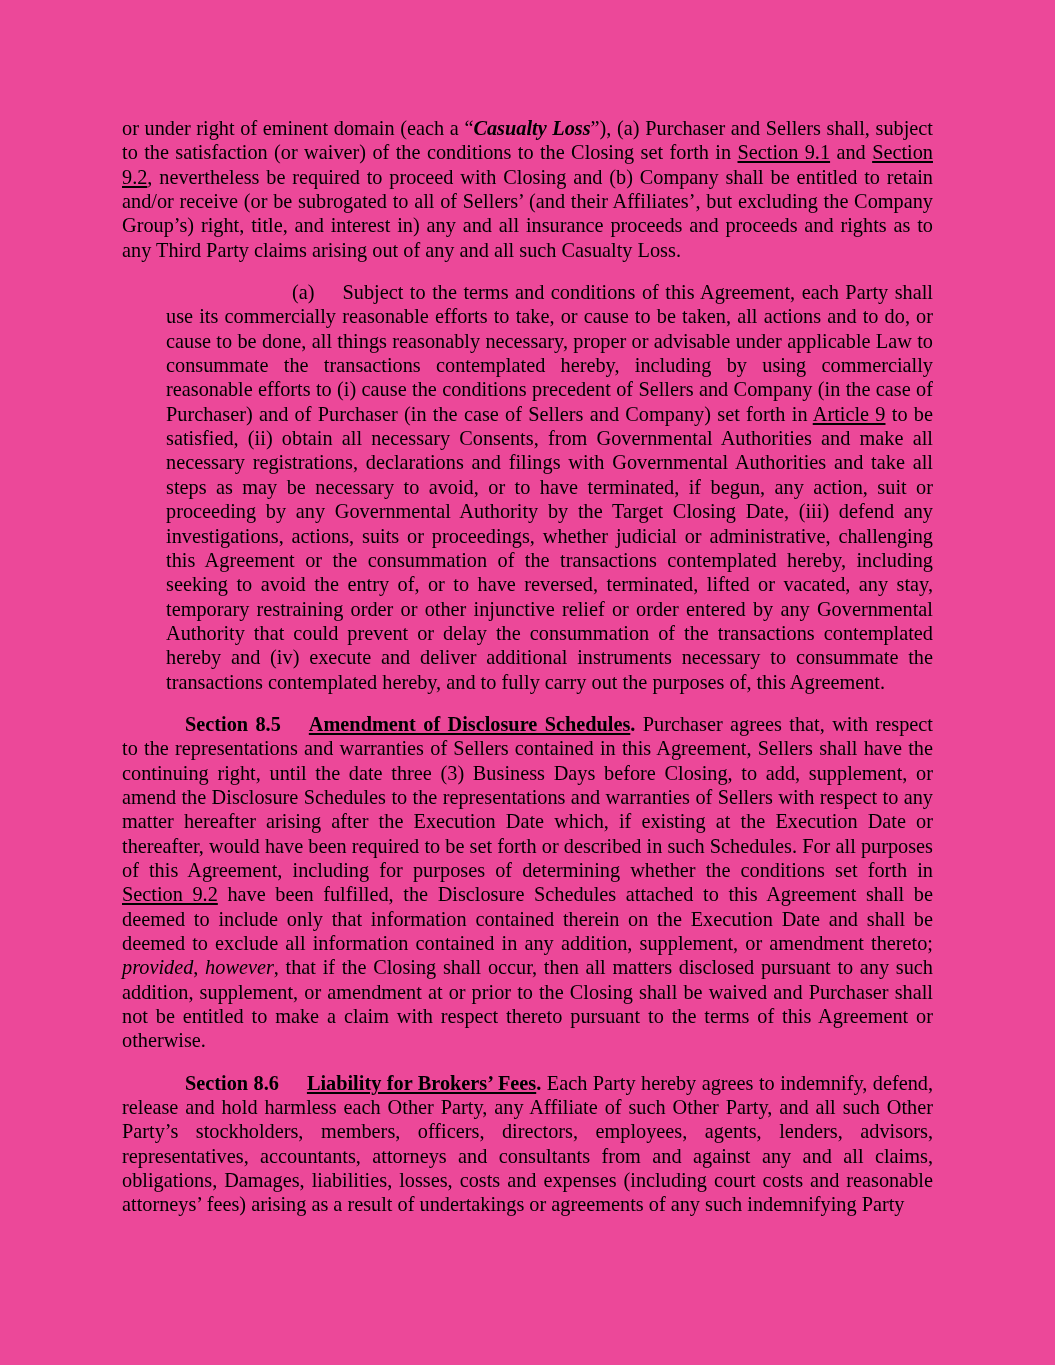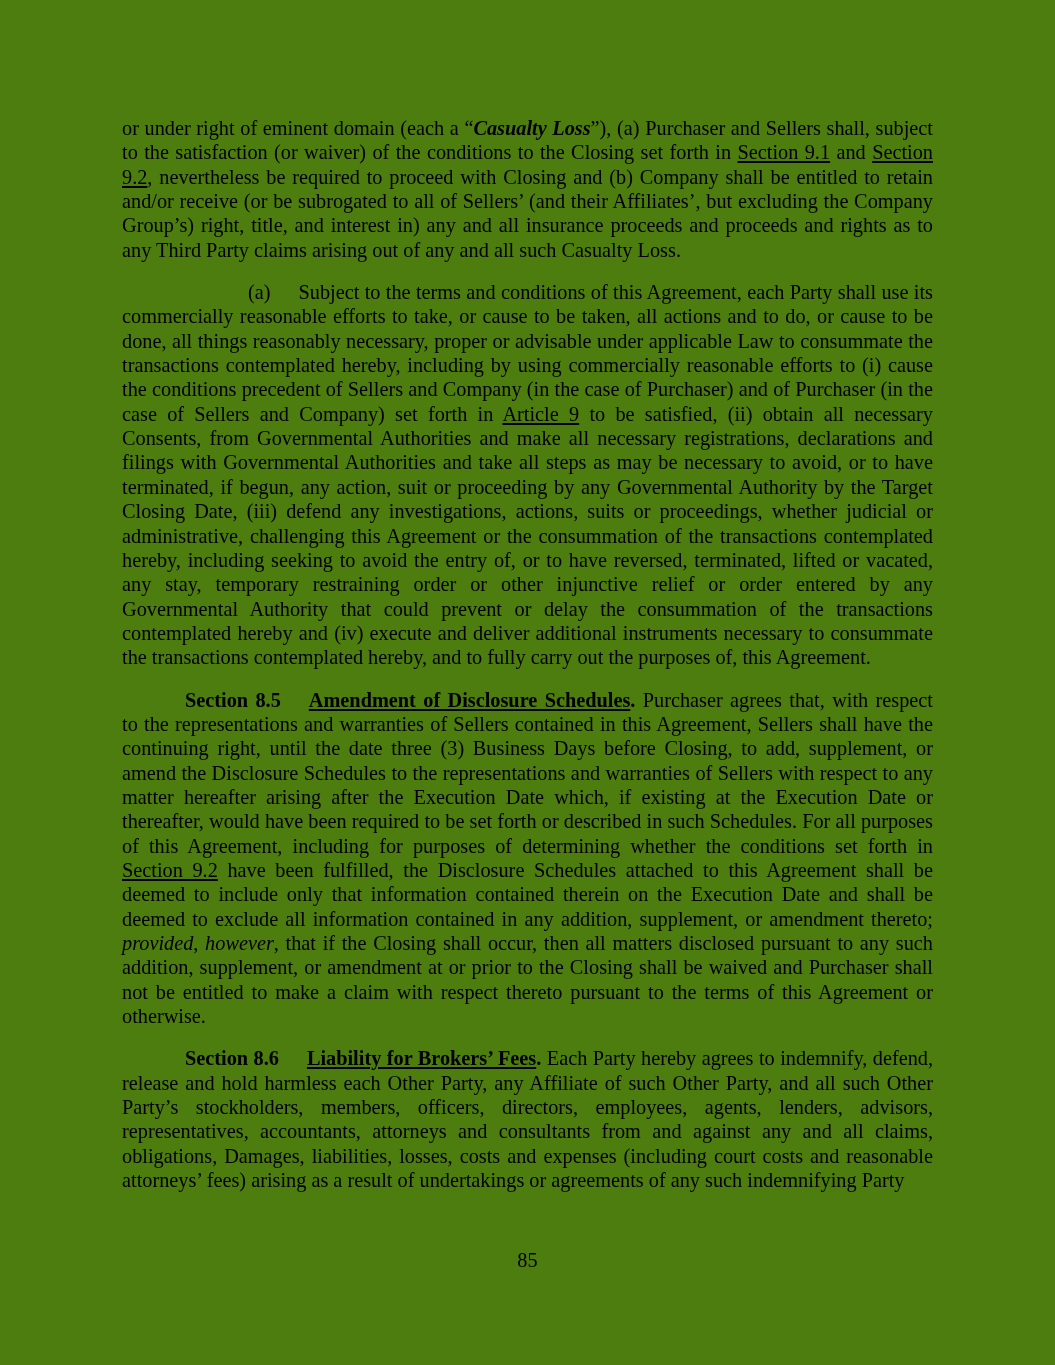--- a/index.html
+++ b/index.html
@@ -5,40 +5,40 @@
   html, body {
     margin: 0;
     padding: 0;
     background: #ffffff;
   }
   .page {
     position: relative;
     width: 1055px;
     height: 1365px;
     box-sizing: border-box;
-    background: #4d7c0f;
+    background: #ec4899;
     color: #000000;
     font-family: "Liberation Serif", "DejaVu Serif", serif;
     font-size: 20.3px;
     line-height: 24.35px;
     overflow: hidden;
   }
   .doc-body {
     position: absolute;
     left: 122px;
     top: 116px;
     width: 811px;
   }
   .para {
     margin: 0 0 18px 0;
     text-align: justify;
     text-justify: inter-word;
   }
   .para.indent1 { text-indent: 63px; }
-  .para.indent2 { text-indent: 126px; }
+  .para.indent2 { text-indent: 126px; margin-left: 44px; }
   .tab { display: inline-block; width: 28px; }
   .b { font-weight: bold; }
   .i { font-style: italic; }
   .u { text-decoration: underline; }
   .page-number {
     position: absolute;
     top: 1248px;
     left: 0;
     width: 100%;
     text-align: center;
@@ -49,14 +49,13 @@
 </head>
 <body>
 
 <div class="page">
   <div class="doc-body">
       <p class="para"><span>or under right of eminent domain (each a “</span><span class="b i">Casualty Loss</span><span>”), (a) Purchaser and Sellers shall, subject to the satisfaction (or waiver) of the conditions to the Closing set forth in </span><span class="u">Section 9.1</span><span> and </span><span class="u">Section 9.2</span><span>, nevertheless be required to proceed with Closing and (b) Company shall be entitled to retain and/or receive (or be subrogated to all of Sellers’ (and their Affiliates’, but excluding the Company Group’s) right, title, and interest in) any and all insurance proceeds and proceeds and rights as to any Third Party claims arising out of any and all such Casualty Loss.</span></p>
       <p class="para indent2"><span>(a)</span><span class="tab"></span><span>Subject to the terms and conditions of this Agreement, each Party shall use its commercially reasonable efforts to take, or cause to be taken, all actions and to do, or cause to be done, all things reasonably necessary, proper or advisable under applicable Law to consummate the transactions contemplated hereby, including by using commercially reasonable efforts to (i) cause the conditions precedent of Sellers and Company (in the case of Purchaser) and of Purchaser (in the case of Sellers and Company) set forth in </span><span class="u">Article 9</span><span> to be satisfied, (ii) obtain all necessary Consents, from Governmental Authorities and make all necessary registrations, declarations and filings with Governmental Authorities and take all steps as may be necessary to avoid, or to have terminated, if begun, any action, suit or proceeding by any Governmental Authority by the Target Closing Date, (iii) defend any investigations, actions, suits or proceedings, whether judicial or administrative, challenging this Agreement or the consummation of the transactions contemplated hereby, including seeking to avoid the entry of, or to have reversed, terminated, lifted or vacated, any stay, temporary restraining order or other injunctive relief or order entered by any Governmental Authority that could prevent or delay the consummation of the transactions contemplated hereby and (iv) execute and deliver additional instruments necessary to consummate the transactions contemplated hereby, and to fully carry out the purposes of, this Agreement.</span></p>
       <p class="para indent1"><span class="b">Section 8.5</span><span class="tab"></span><span class="b u">Amendment of Disclosure Schedules</span><span class="b">.</span><span> Purchaser agrees that, with respect to the representations and warranties of Sellers contained in this Agreement, Sellers shall have the continuing right, until the date three (3) Business Days before Closing, to add, supplement, or amend the Disclosure Schedules to the representations and warranties of Sellers with respect to any matter hereafter arising after the Execution Date which, if existing at the Execution Date or thereafter, would have been required to be set forth or described in such Schedules. For all purposes of this Agreement, including for purposes of determining whether the conditions set forth in </span><span class="u">Section 9.2</span><span> have been fulfilled, the Disclosure Schedules attached to this Agreement shall be deemed to include only that information contained therein on the Execution Date and shall be deemed to exclude all information contained in any addition, supplement, or amendment thereto; </span><span class="i">provided</span><span>, </span><span class="i">however</span><span>, that if the Closing shall occur, then all matters disclosed pursuant to any such addition, supplement, or amendment at or prior to the Closing shall be waived and Purchaser shall not be entitled to make a claim with respect thereto pursuant to the terms of this Agreement or otherwise.</span></p>
       <p class="para indent1"><span class="b">Section 8.6</span><span class="tab"></span><span class="b u">Liability for Brokers’ Fees</span><span class="b">.</span><span> Each Party hereby agrees to indemnify, defend, release and hold harmless each Other Party, any Affiliate of such Other Party, and all such Other Party’s stockholders, members, officers, directors, employees, agents, lenders, advisors, representatives, accountants, attorneys and consultants from and against any and all claims, obligations, Damages, liabilities, losses, costs and expenses (including court costs and reasonable attorneys’ fees) arising as a result of undertakings or agreements of any such indemnifying Party</span></p>
     </div>
-  <div class="page-number">85</div>
 </div>
 
 </body></html>

